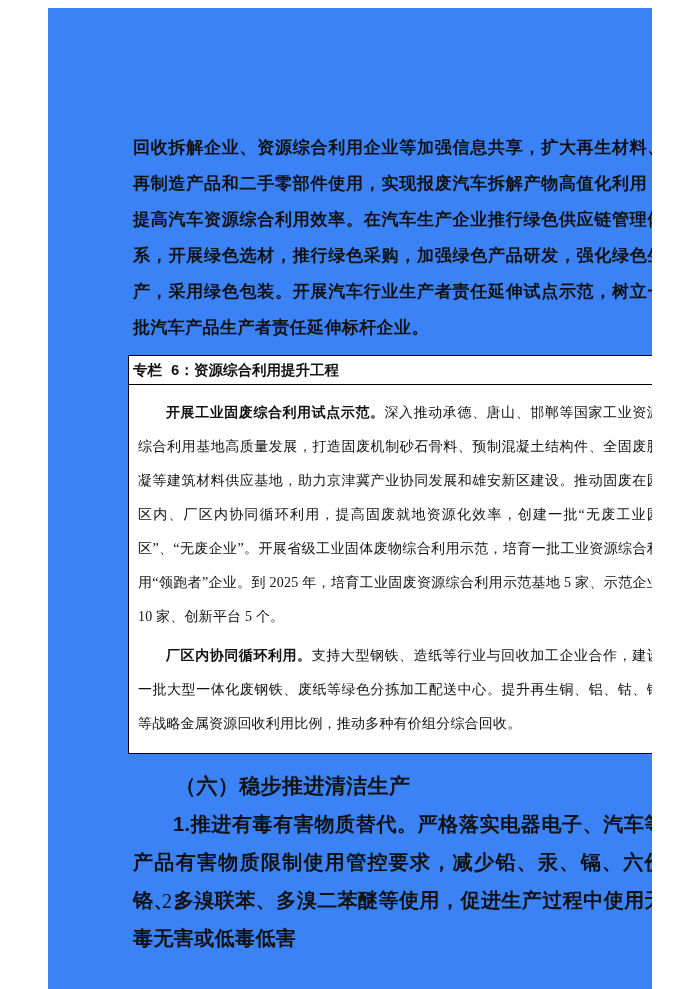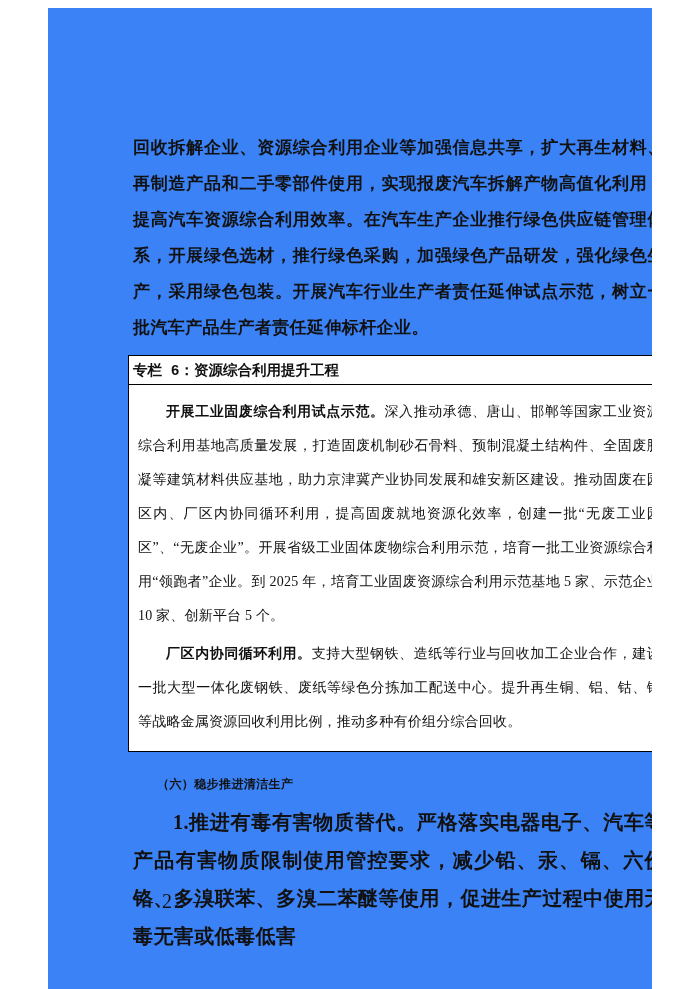--- a/index.html
+++ b/index.html
@@ -45,26 +45,26 @@
   }
   .box-para {
     font-size: 14px;
     line-height: 34px;
     text-align: justify;
     text-indent: 2em;
     letter-spacing: 0.2px;
   }
   .box-para + .box-para { margin-top: 4px; }
   .lead {
-    font-family: Liberation Serif, serif;
+    font-family: Liberation Sans, sans-serif;
     font-weight: bold;
   }
   .section-heading {
     margin-top: 13px;
-    font-size: 12px;
+    font-size: 21px;
     line-height: 38px;
     font-weight: 600;
     text-indent: 2em;
     letter-spacing: 0.4px;
   }
   .para-sub {
     font-size: 20px;
     line-height: 38px;
     font-weight: 600;
     text-align: justify;

